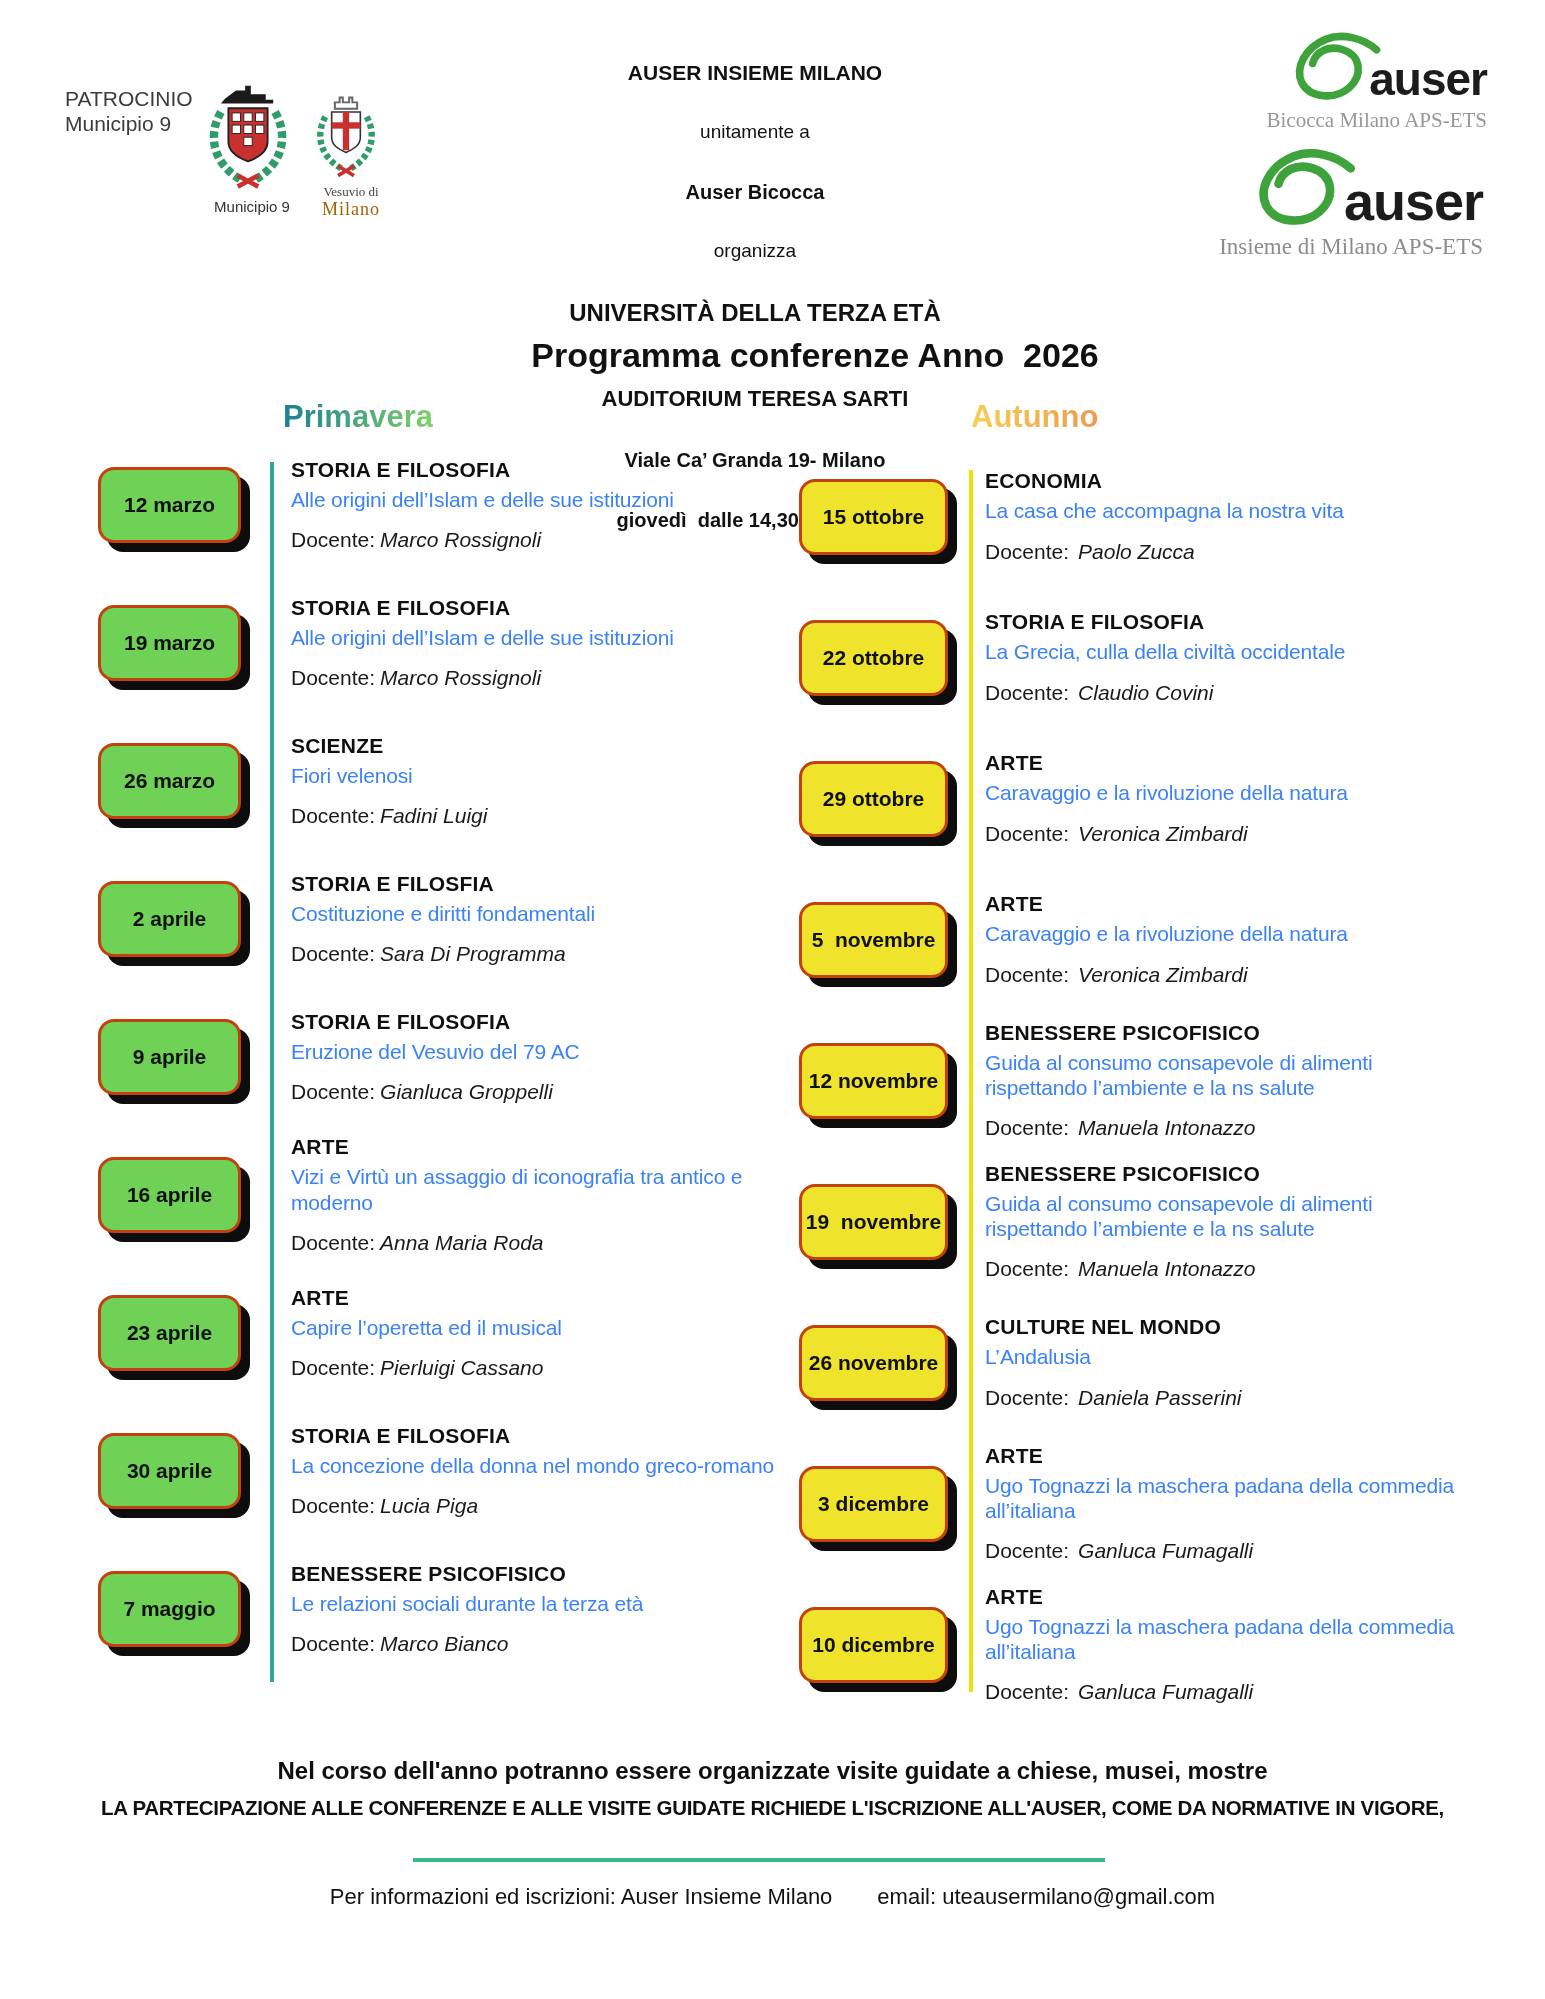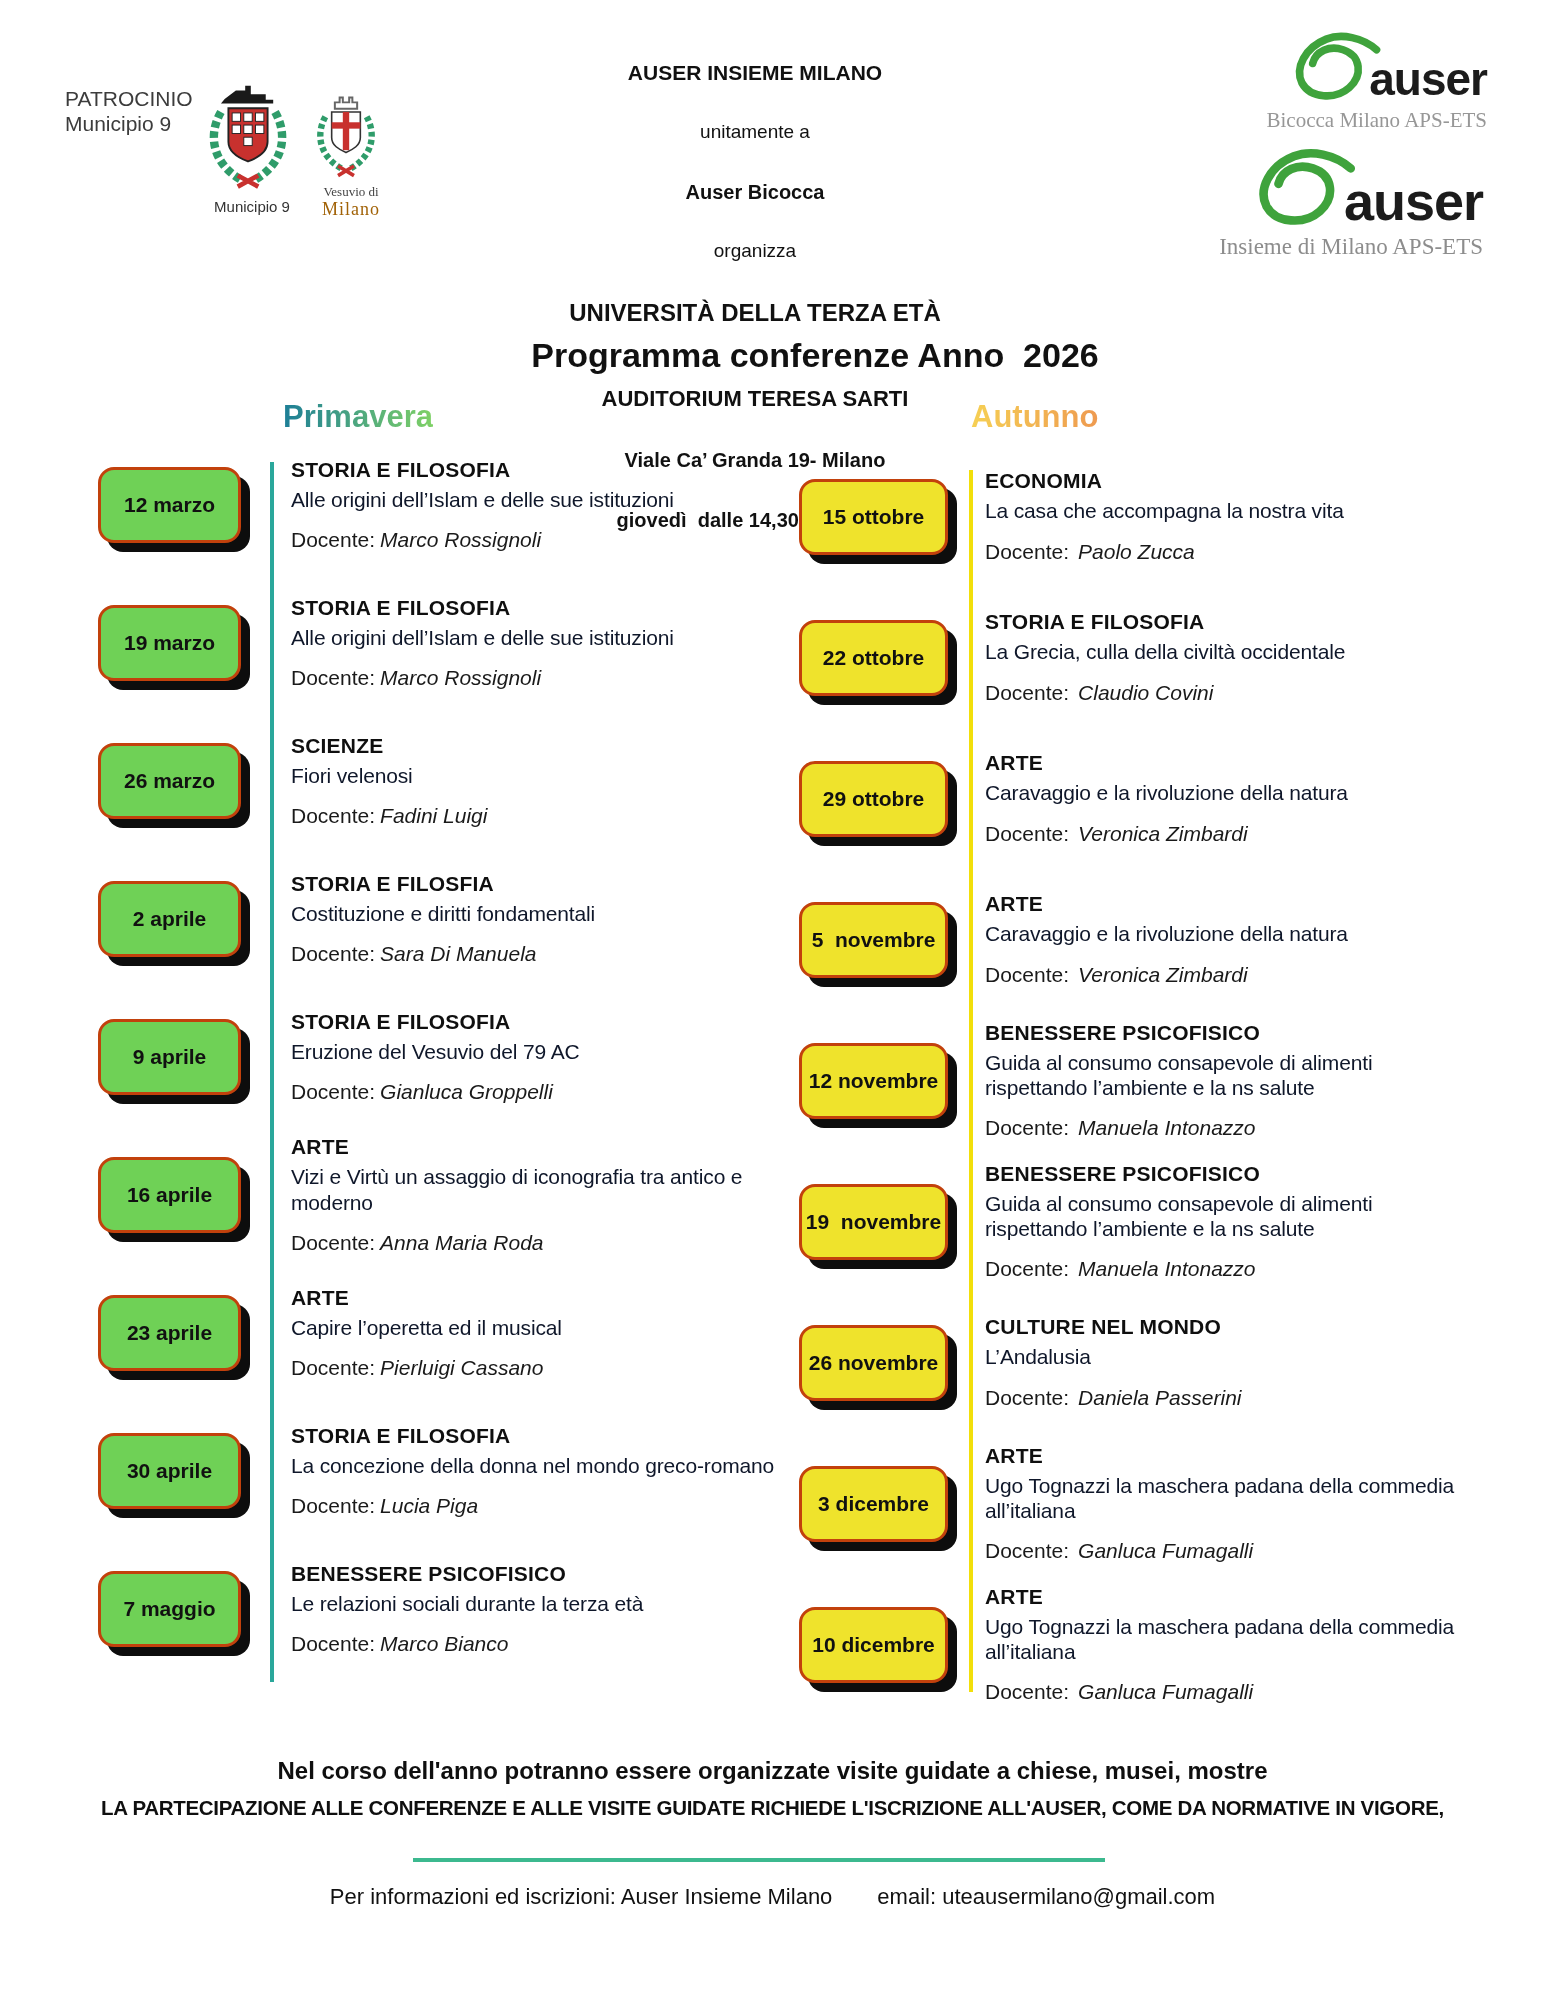--- a/index.html
+++ b/index.html
@@ -50,21 +50,21 @@
   .badge-cell{width:var(--line-x);flex:0 0 var(--line-x);display:flex;justify-content:flex-start;padding-left:var(--badge-x);box-sizing:border-box;}
   .date-badge{
     width:var(--badge-w);height:76px;box-sizing:border-box;
     background:var(--badge-bg);border:3px solid #c2410c;border-radius:16px;
     display:flex;align-items:center;justify-content:center;
     font-size:21px;font-weight:700;color:#111;white-space:pre;
     box-shadow:9px 9px 0 #0d0d0d;
   }
   .text-cell{padding-left:calc(var(--text-x) - var(--line-x));flex:1;}
   .event-category{font-size:21px;font-weight:700;letter-spacing:0.2px;color:#0f0f0f;}
-  .event-title{font-size:21px;color:#0f172a;line-height:1.2;margin-top:5px;letter-spacing:-0.15px;max-width:495px;}
+  .event-title{font-size:21px;color:#3b82f6;line-height:1.2;margin-top:5px;letter-spacing:-0.15px;max-width:495px;}
   .event-docente{font-size:21px;color:#1a1a1a;margin-top:16px;}
   .docente-name{font-style:italic;margin-left:5px;}
   .autumn .docente-name{margin-left:9px;}
   
   .footer-note1{position:absolute;top:1757px;left:0;width:100%;text-align:center;font-size:24px;font-weight:700;color:#0f0f0f;}
   .footer-note2{position:absolute;top:1796px;left:0;width:100%;text-align:center;font-size:20.5px;font-weight:700;letter-spacing:-0.3px;color:#0f0f0f;}
   .footer-divider{position:absolute;top:1858px;left:413px;width:692px;height:4px;background:#3cb98f;}
   .footer-info{position:absolute;top:1884px;left:0;width:100%;display:flex;justify-content:center;gap:45px;font-size:22px;color:#111;}
   .icon-svg{display:block;}
 </style>
@@ -185,21 +185,21 @@
     </div>
   </div>
         <div class="event-row">
     <div class="badge-cell">
       <div class="date-badge">2 aprile</div>
     </div>
     <div class="text-cell">
       <div class="event-category">STORIA E FILOSFIA</div>
       <div class="event-title">Costituzione e diritti fondamentali</div>
       <div class="event-docente">
-        <span class="docente-label">Docente:</span><span class="docente-name">Sara Di Manuela</span>
+        <span class="docente-label">Docente:</span><span class="docente-name">Sara Di Programma</span>
       </div>
     </div>
   </div>
         <div class="event-row">
     <div class="badge-cell">
       <div class="date-badge">9 aprile</div>
     </div>
     <div class="text-cell">
       <div class="event-category">STORIA E FILOSOFIA</div>
       <div class="event-title">Eruzione del Vesuvio del 79 AC</div>

